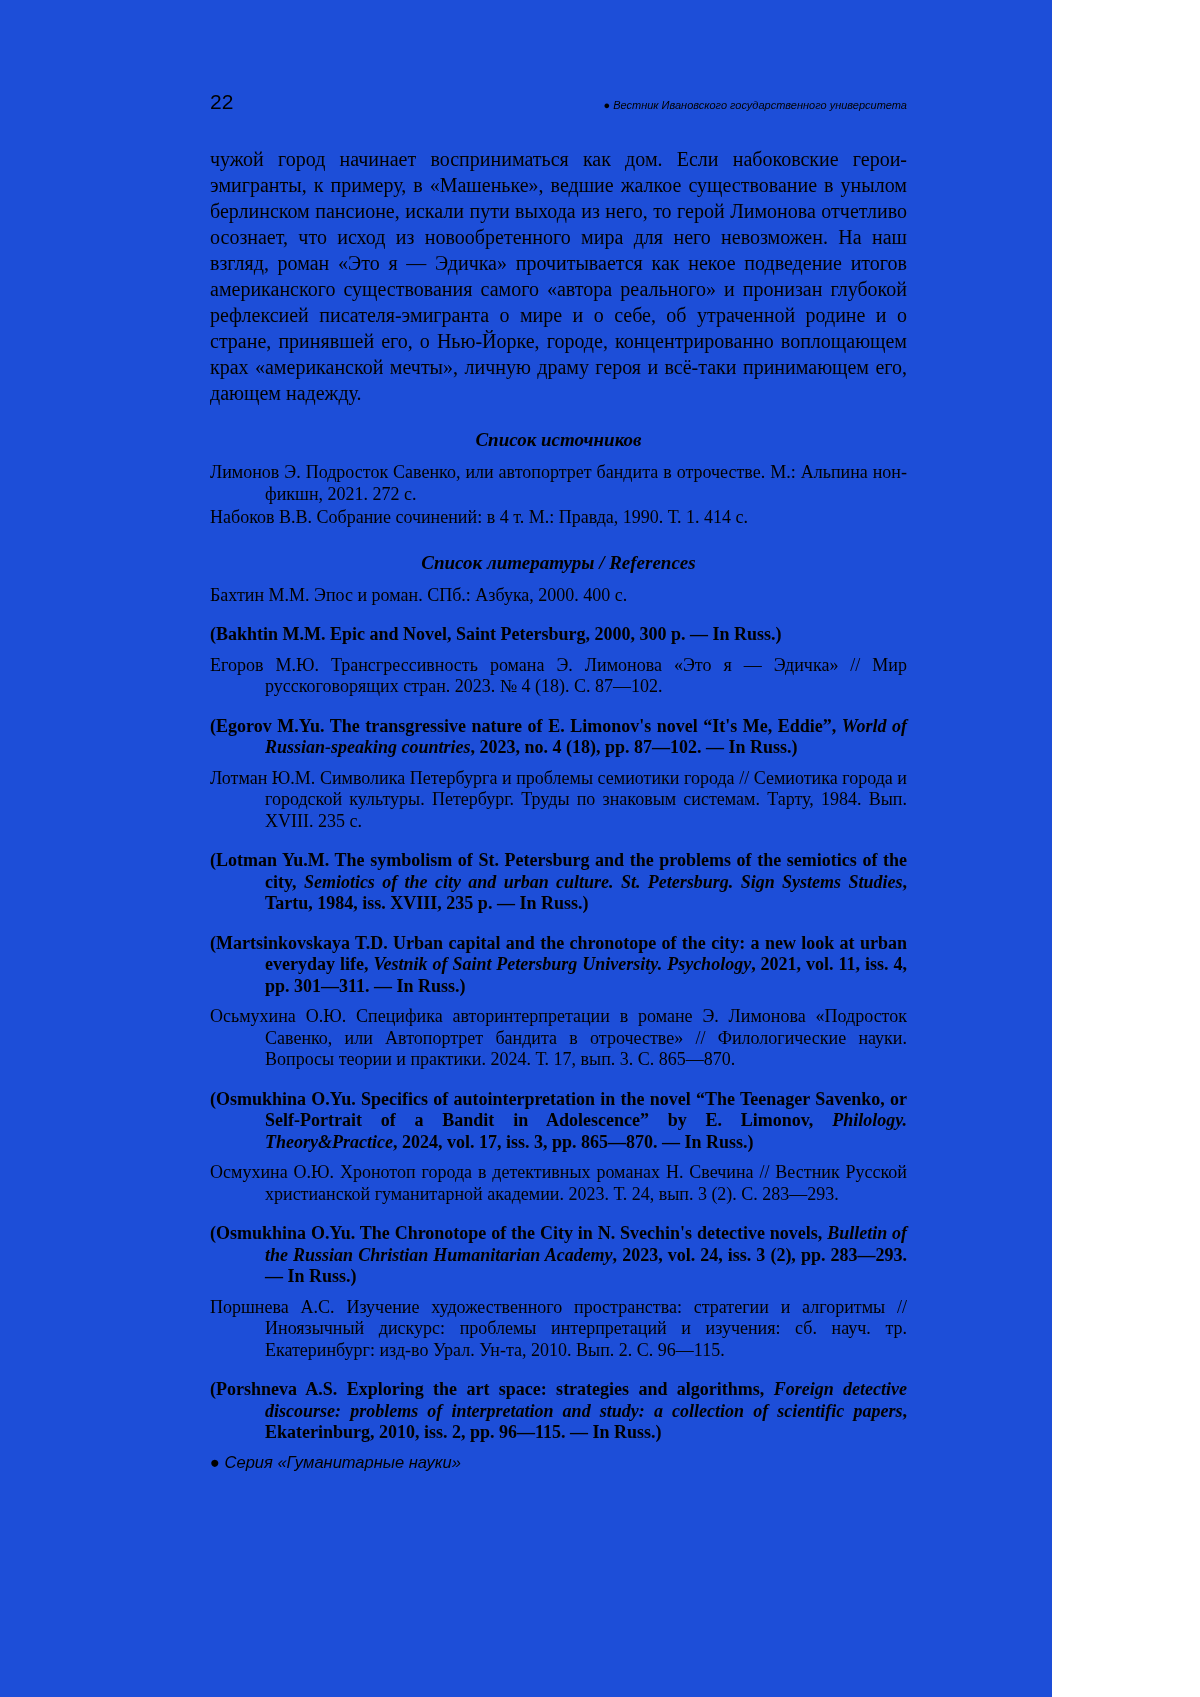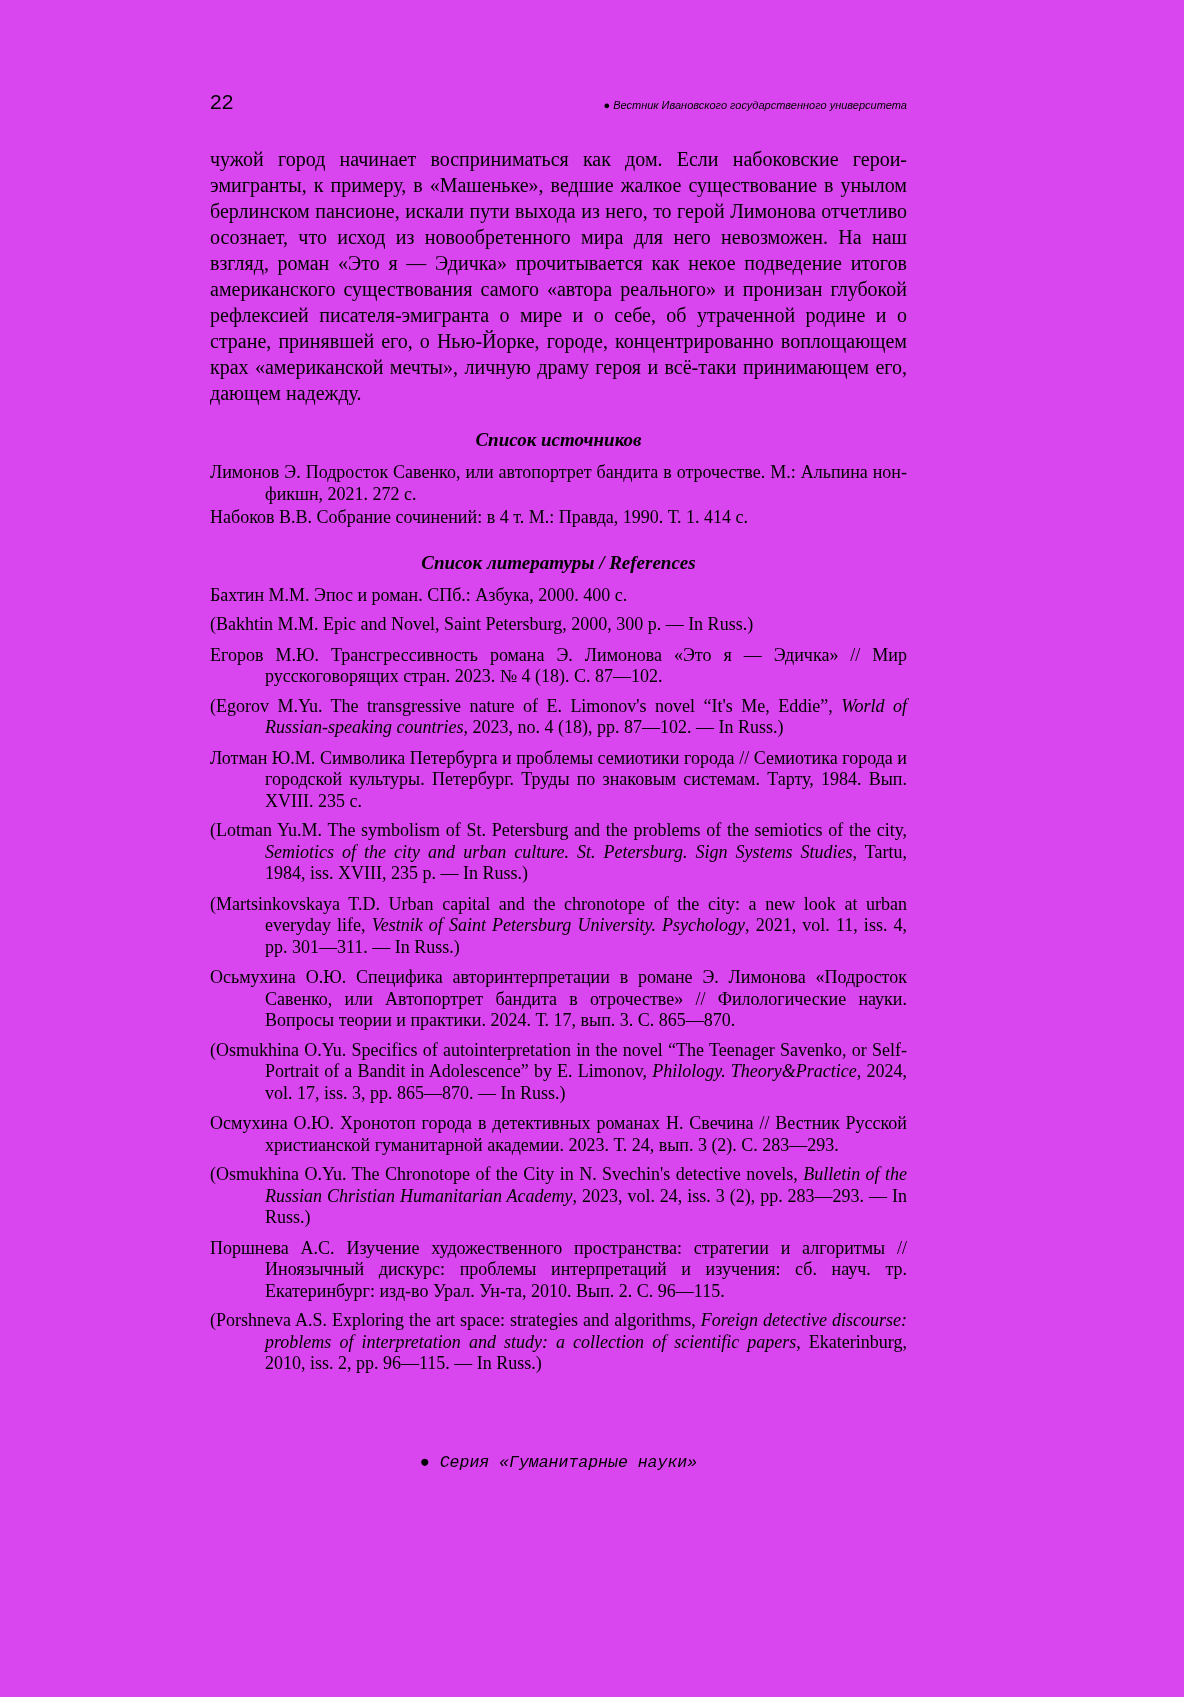--- a/index.html
+++ b/index.html
@@ -1,21 +1,21 @@
 <!DOCTYPE html>
 <html><head>
 <meta charset="utf-8">
 <style>
   * { margin: 0; padding: 0; box-sizing: border-box; }
   html, body { background: #ffffff; }
   .page {
     position: relative;
-    width: 1184px;
+    width: 1052px;
     height: 1697px;
-    background: #d946ef;
+    background: #1d4ed8;
     color: #000000;
     overflow: hidden;
   }
   .page-header {
     position: absolute;
     top: 90px;
     left: 210px;
     width: 697px;
     display: flex;
     justify-content: space-between;
@@ -62,29 +62,30 @@
     margin-bottom: 2px;
   }
   .ref-group {
     margin-bottom: 9px;
   }
   .ref-entry {
     padding-left: 55px;
     text-indent: -55px;
   }
   .ref-entry.translation {
-    margin-top: 8px;
+    margin-top: 18px;
+    font-weight: bold;
   }
   .page-footer {
     position: absolute;
     top: 1453px;
     left: 210px;
     width: 697px;
-    text-align: center;
-    font-family: Liberation Mono, monospace;
+    text-align: left;
+    font-family: Liberation Sans, sans-serif;
     font-style: italic;
     font-size: 16.5px;
   }
 </style>
 </head>
 <body>
 
 <div class="page">
 
   <header class="page-header">

